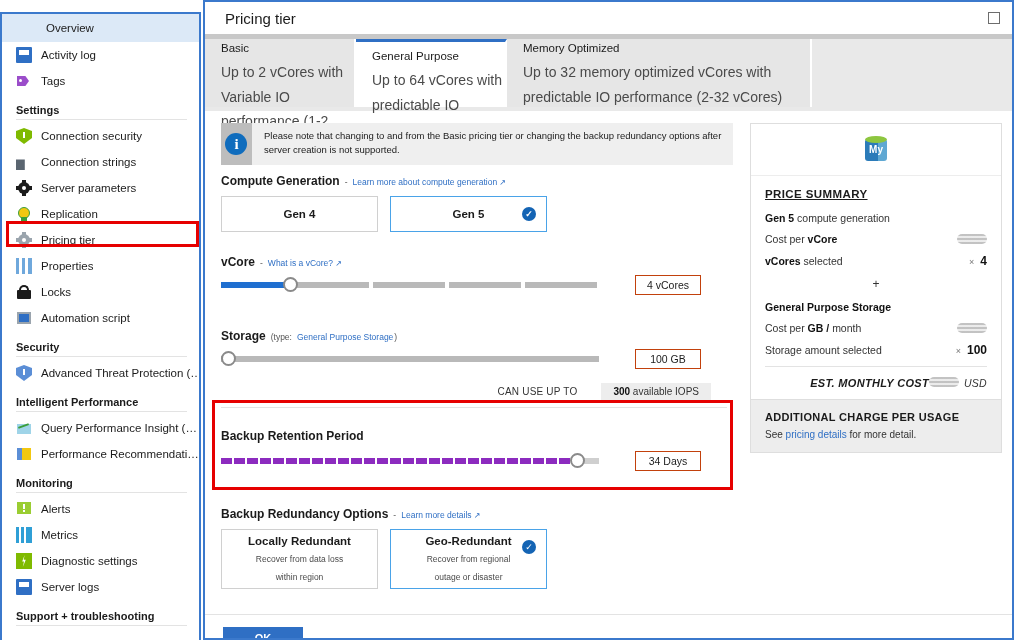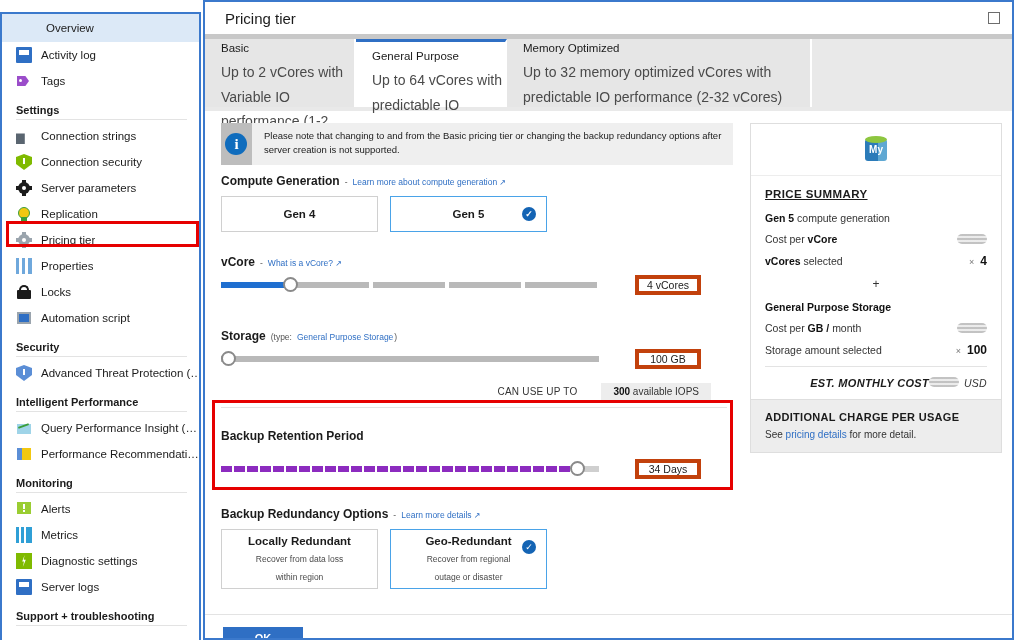--- a/index.html
+++ b/index.html
@@ -125,21 +125,21 @@
 
   
   .slider-row { display:flex; align-items:center; }
   .track { position:relative; height: 14px; }
   .seg { position:absolute; top: 4px; height: 6px; }
   .thumb {
     position:absolute; top: -1px; width: 15px; height: 15px; border-radius:50%;
     background:#fff; border: 2px solid #8a8a8a;
   }
   .valbox {
-    width: 66px; height: 20px; border:4px solid #c2410c; background:#fff;
+    width: 66px; height: 20px; border:1px solid #c2410c; background:#fff;
     font-size: 10.5px; color:#1b1b1b; display:flex; align-items:center; justify-content:center;
   }
 
   .iops-row { display:flex; align-items:center; justify-content:flex-end; gap:16px; }
   .iops-lbl { font-size:10px; color:#333; letter-spacing:.2px; margin-right:8px; }
   .iops-pill { background:#ededed; padding: 3px 12px; font-size:10px; color:#333; }
   .iops-pill b { color:#111; }
 
   .hrule { height:1px; background:#e3e3e3; }
 
@@ -205,26 +205,26 @@
         <span style="position:absolute;left:1px;top:3px;width:12px;height:10px;background:#9b4dca;clip-path:polygon(0 0,70% 0,100% 50%,70% 100%,0 100%);"></span>
         <span style="position:absolute;left:3px;top:6px;width:3px;height:3px;background:#fff;border-radius:50%;"></span>
       </span>
       <span class="lbl">Tags</span>
     </div>
 
     <div class="side-group">Settings</div>
     <div class="side-group-rule"></div>
 
     <div class="side-row">
+      <span class="ico ico-shield-g"></span>
+      <span class="lbl">Connection security</span>
+    </div>
+    <div class="side-row">
       <span class="ico ico-lockplug"></span>
       <span class="lbl">Connection strings</span>
-    </div>
-    <div class="side-row">
-      <span class="ico ico-shield-g"></span>
-      <span class="lbl">Connection security</span>
     </div>
     <div class="side-row">
       <span class="ico">
         <span style="position:absolute;left:2px;top:2px;width:12px;height:12px;border-radius:50%;background:#1b1b1b;"></span>
         <span style="position:absolute;left:0px;top:6px;width:16px;height:4px;background:#1b1b1b;"></span>
         <span style="position:absolute;left:6px;top:0px;width:4px;height:16px;background:#1b1b1b;"></span>
         <span style="position:absolute;left:6px;top:6px;width:4px;height:4px;border-radius:50%;background:#fff;"></span>
       </span>
       <span class="lbl">Server parameters</span>
     </div>
@@ -412,21 +412,21 @@
           <span class="iops-pill">
             <b>300</b>
             <span>available IOPS</span>
           </span>
         </div>
       </div>
 
       <div class="hrule" style="position:absolute;left:16px;top:296px;width:506px;"></div>
 
       <div style="position:absolute; left:16px; top:318px; width:500px;">
-        <div class="sect-label" style="margin-bottom:16px;">Backup Retention Period</div>
+        <div class="sect-label" style="margin-bottom:8px;">Backup Retention Period</div>
         <div class="slider-row">
           <div class="track" style="width:378px;">
             <div class="seg" style="left:0;width:378px;background:#cfcfcf;"></div>
             <div class="seg" style="left:0;width:356px;background:repeating-linear-gradient(90deg,#8c2bbf 0 11px,#ffffff 11px 13px);"></div>
             <div class="thumb" style="left:349px;"></div>
           </div>
           <div class="valbox" style="margin-left:36px;">34 Days</div>
         </div>
       </div>
 

